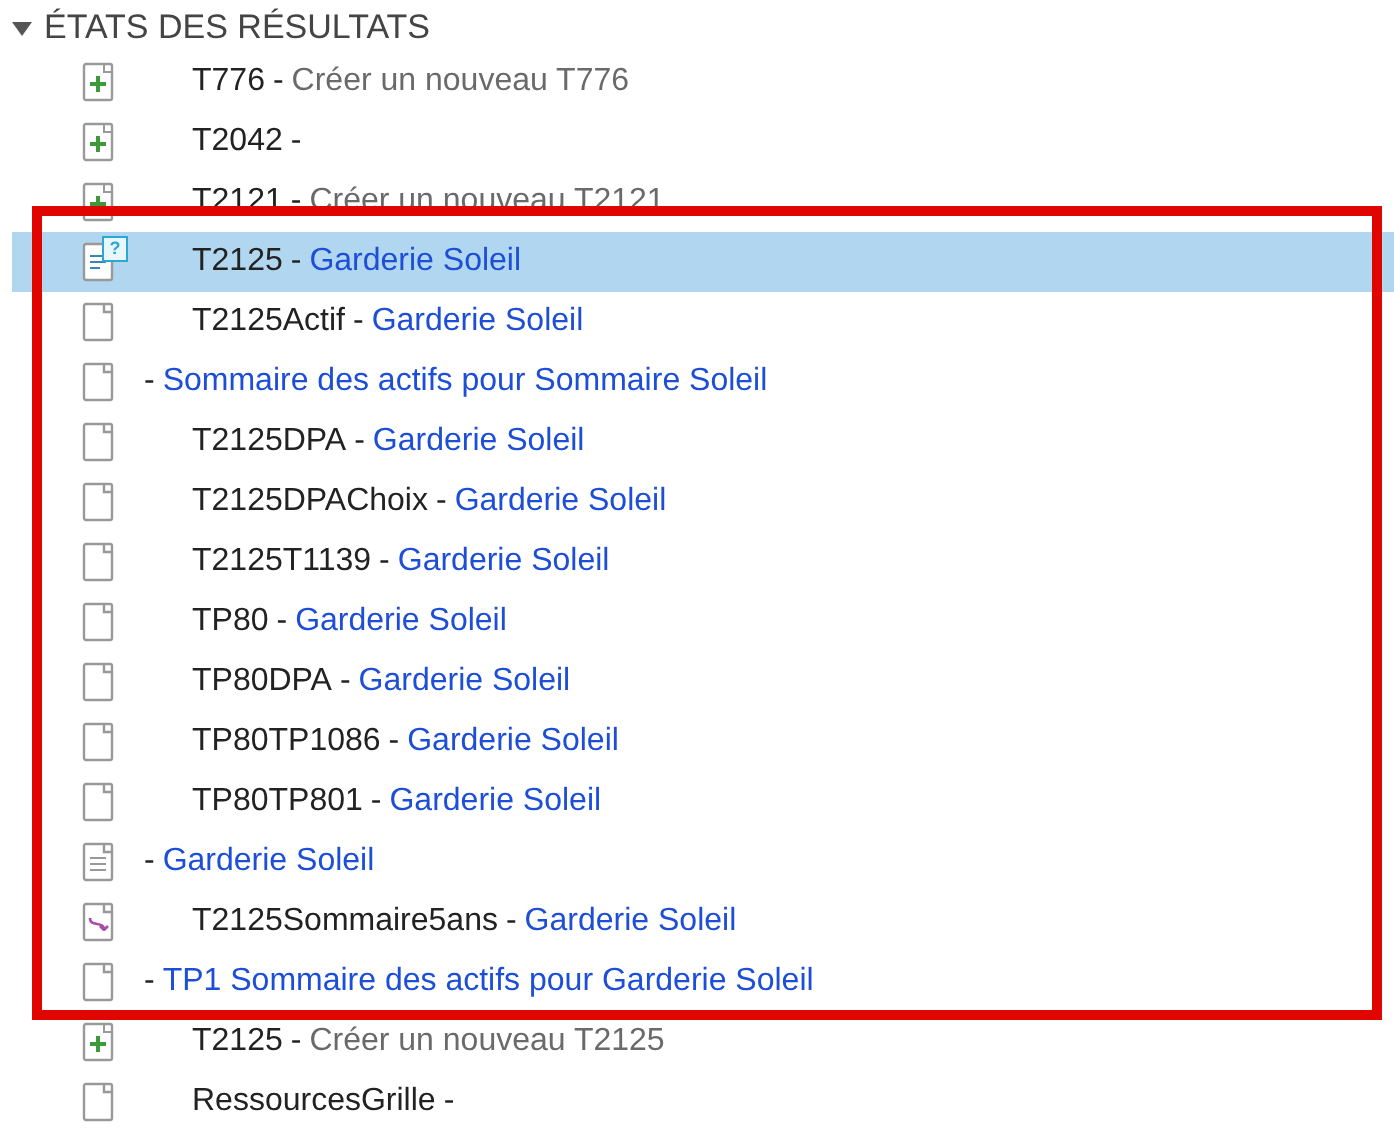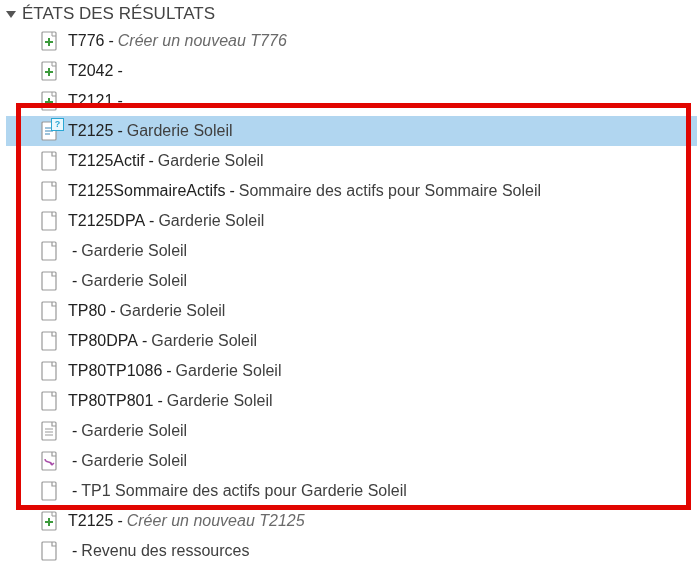--- a/index.html
+++ b/index.html
@@ -78,30 +78,30 @@
     color: #2aa7d4;
     font-size: 9px;
     font-weight: bold;
     line-height: 11px;
     text-align: center;
     font-family: Arial, sans-serif;
   }
 
   .code {
     color: #222;
+    margin-left: 28px;
   }
   .dash {
     color: #222;
     margin: 0 4px 0 4px;
   }
   .label {
-    color: #404040;
+    color: #1d4ed8;
   }
   .label.italic {
-    font-style: italic;
     color: #6a6a6a;
   }
 </style>
 </head>
 <body>
 
 <div class="tree">
   <div class="header">
     <span class="arrow"></span>
     <span>ÉTATS DES RÉSULTATS</span>
@@ -130,20 +130,21 @@
       </div>
       <div class="row">
         <span class="icon plus"><svg viewBox="0 0 18 22" width="18" height="22">
             <rect class="page" x="2" y="2" width="14" height="18" rx="1"></rect>
             <polyline class="fold" points="12,2 12,6 16,6" fill="none" stroke="#9a9a9a"></polyline>
             <line class="p" x1="9" y1="8" x2="9" y2="16"></line>
             <line class="p" x1="5" y1="12" x2="13" y2="12"></line>
           </svg></span>
         <span class="code">T2121</span>
         <span class="dash"> - </span>
+        <span class="label italic">Créer un nouveau T2121</span>
       </div>
       <div class="row selected">
         <span class="icon special"><svg viewBox="0 0 18 22" width="18" height="22">
             <rect class="page" x="2" y="2" width="14" height="18" rx="1" fill="#fff" stroke="#3a87b7" stroke-width="1.3"></rect>
             <line x1="5" y1="8" x2="13" y2="8" stroke="#3a87b7" stroke-width="1"></line>
             <line x1="5" y1="11" x2="13" y2="11" stroke="#3a87b7" stroke-width="1"></line>
             <line x1="5" y1="14" x2="10" y2="14" stroke="#3a87b7" stroke-width="1"></line>
           </svg><span class="badge">?</span></span>
         <span class="code">T2125</span>
         <span class="dash"> - </span>
@@ -156,46 +157,47 @@
           </svg></span>
         <span class="code">T2125Actif</span>
         <span class="dash"> - </span>
         <span class="label">Garderie Soleil</span>
       </div>
       <div class="row">
         <span class="icon doc"><svg viewBox="0 0 18 22" width="18" height="22">
             <rect class="page" x="2" y="2" width="14" height="18" rx="1"></rect>
             <polyline class="fold" points="12,2 12,6 16,6"></polyline>
           </svg></span>
-        <span class="code">T2125SommaireActifs</span>
         <span class="dash"> - </span>
         <span class="label">Sommaire des actifs pour Sommaire Soleil</span>
       </div>
       <div class="row">
         <span class="icon doc"><svg viewBox="0 0 18 22" width="18" height="22">
             <rect class="page" x="2" y="2" width="14" height="18" rx="1"></rect>
             <polyline class="fold" points="12,2 12,6 16,6"></polyline>
           </svg></span>
         <span class="code">T2125DPA</span>
         <span class="dash"> - </span>
         <span class="label">Garderie Soleil</span>
       </div>
       <div class="row">
         <span class="icon doc"><svg viewBox="0 0 18 22" width="18" height="22">
             <rect class="page" x="2" y="2" width="14" height="18" rx="1"></rect>
             <polyline class="fold" points="12,2 12,6 16,6"></polyline>
           </svg></span>
-        <span class="dash"> - </span>
-        <span class="label">Garderie Soleil</span>
-      </div>
-      <div class="row">
-        <span class="icon doc"><svg viewBox="0 0 18 22" width="18" height="22">
-            <rect class="page" x="2" y="2" width="14" height="18" rx="1"></rect>
-            <polyline class="fold" points="12,2 12,6 16,6"></polyline>
-          </svg></span>
+        <span class="code">T2125DPAChoix</span>
+        <span class="dash"> - </span>
+        <span class="label">Garderie Soleil</span>
+      </div>
+      <div class="row">
+        <span class="icon doc"><svg viewBox="0 0 18 22" width="18" height="22">
+            <rect class="page" x="2" y="2" width="14" height="18" rx="1"></rect>
+            <polyline class="fold" points="12,2 12,6 16,6"></polyline>
+          </svg></span>
+        <span class="code">T2125T1139</span>
         <span class="dash"> - </span>
         <span class="label">Garderie Soleil</span>
       </div>
       <div class="row">
         <span class="icon doc"><svg viewBox="0 0 18 22" width="18" height="22">
             <rect class="page" x="2" y="2" width="14" height="18" rx="1"></rect>
             <polyline class="fold" points="12,2 12,6 16,6"></polyline>
           </svg></span>
         <span class="code">TP80</span>
         <span class="dash"> - </span>
@@ -238,20 +240,21 @@
           </svg></span>
         <span class="dash"> - </span>
         <span class="label">Garderie Soleil</span>
       </div>
       <div class="row">
         <span class="icon arrow-doc"><svg viewBox="0 0 18 22" width="18" height="22">
             <rect class="page" x="2" y="2" width="14" height="18" rx="1" fill="#fff" stroke="#999" stroke-width="1.2"></rect>
             <polyline class="fold" points="12,2 12,6 16,6" fill="none" stroke="#999" stroke-width="1.2"></polyline>
             <path class="arr" d="M5,9 C5,14 12,10 12,15 M12,15 l-2,-2 M12,15 l2,-2"></path>
           </svg></span>
+        <span class="code">T2125Sommaire5ans</span>
         <span class="dash"> - </span>
         <span class="label">Garderie Soleil</span>
       </div>
       <div class="row">
         <span class="icon doc"><svg viewBox="0 0 18 22" width="18" height="22">
             <rect class="page" x="2" y="2" width="14" height="18" rx="1"></rect>
             <polyline class="fold" points="12,2 12,6 16,6"></polyline>
           </svg></span>
         <span class="dash"> - </span>
         <span class="label">TP1 Sommaire des actifs pour Garderie Soleil</span>
@@ -265,18 +268,18 @@
           </svg></span>
         <span class="code">T2125</span>
         <span class="dash"> - </span>
         <span class="label italic">Créer un nouveau T2125</span>
       </div>
       <div class="row">
         <span class="icon doc"><svg viewBox="0 0 18 22" width="18" height="22">
             <rect class="page" x="2" y="2" width="14" height="18" rx="1"></rect>
             <polyline class="fold" points="12,2 12,6 16,6"></polyline>
           </svg></span>
-        <span class="dash"> - </span>
-        <span class="label">Revenu des ressources</span>
+        <span class="code">RessourcesGrille</span>
+        <span class="dash"> - </span>
       </div>
       <div class="highlight-box" style="top: 76.5px; height: 407.5px; left: 10px; right: 6px;"></div>
     </div>
 </div>
 
 </body></html>

